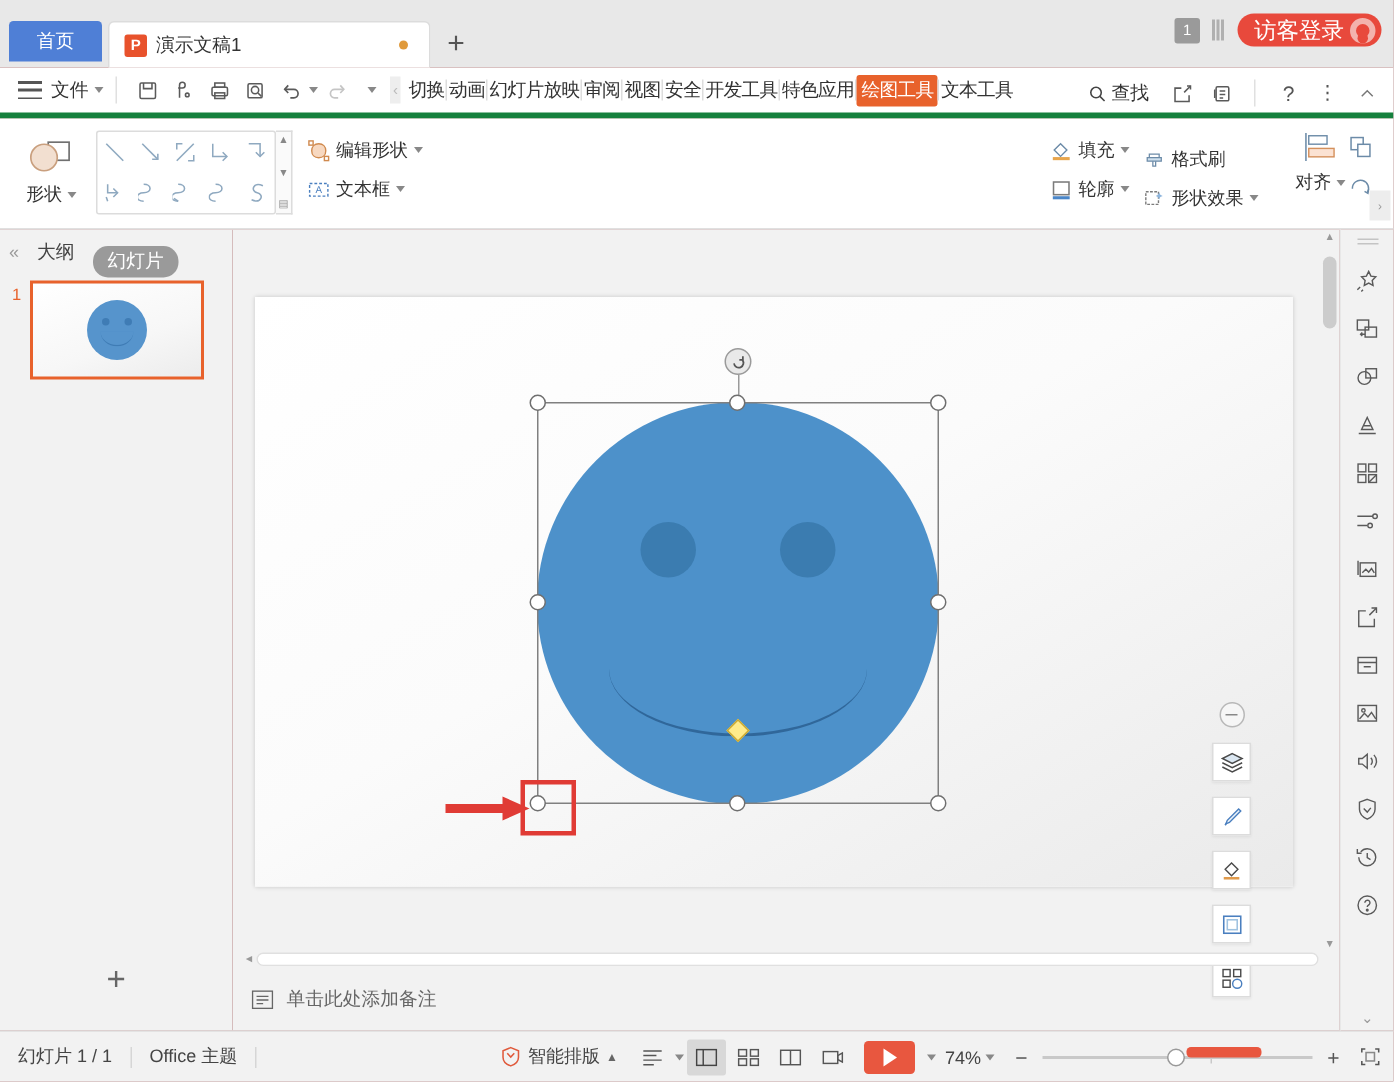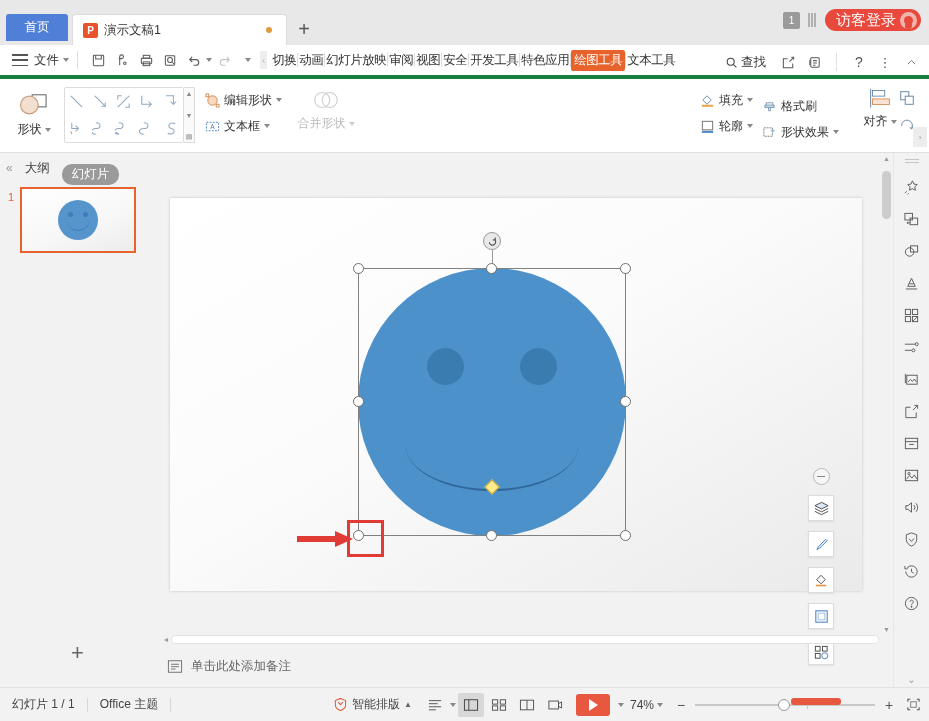--- a/index.html
+++ b/index.html
@@ -562,30 +562,20 @@
       <div class="rb-item">
         <svg width="15" height="15" viewBox="0 0 16 16">
           <rect x="1.5" y="3.5" width="13" height="9" fill="none" stroke="#4a7fbf" stroke-width="1" stroke-dasharray="2,1.4"></rect>
           <text x="8" y="10.6" font-size="7" text-anchor="middle" fill="#4a7fbf" font-family="Liberation Sans, sans-serif">A</text>
         </svg>
         <span>文本框</span>
         <span class="caret"></span>
       </div>
     </div>
 
-    <div class="merge-btn">
-      <svg width="30" height="26" viewBox="0 0 32 26" fill="none" stroke="#cfcfcf" stroke-width="1.2">
-        <circle cx="12" cy="13" r="8"></circle>
-          <circle cx="20" cy="13" r="8"></circle>
-      </svg>
-      <span class="lbl">
-        <span>合并形状</span>
-        <span class="caret" style="border-top-color:#ccc"></span>
-      </span>
-    </div>
 
     <div class="styles-wrap" id="styles-wrap">
         <div class="style-sw" style="background: rgb(255, 255, 255); color: rgb(51, 51, 51); border: 1px solid rgb(184, 201, 160);">Abc</div>
         <div class="style-sw" style="background: rgb(18, 18, 18); color: rgb(255, 255, 255); border: 1px solid rgb(18, 18, 18);">Abc</div>
         <div class="style-sw sel" style="background: rgb(91, 155, 213); color: rgb(255, 255, 255); border: 1px solid rgb(91, 155, 213);">Abc</div>
         <div class="style-sw" style="background: rgb(237, 125, 49); color: rgb(255, 255, 255); border: 1px solid rgb(237, 125, 49);">Abc</div>
         <div class="style-sw" style="background: rgb(165, 165, 165); color: rgb(255, 255, 255); border: 1px solid rgb(165, 165, 165);">Abc</div>
         <div class="style-sw" style="background: rgb(255, 192, 0); color: rgb(255, 255, 255); border: 1px solid rgb(255, 192, 0);">Abc</div>
       </div>
     <div class="styles-scroll">

